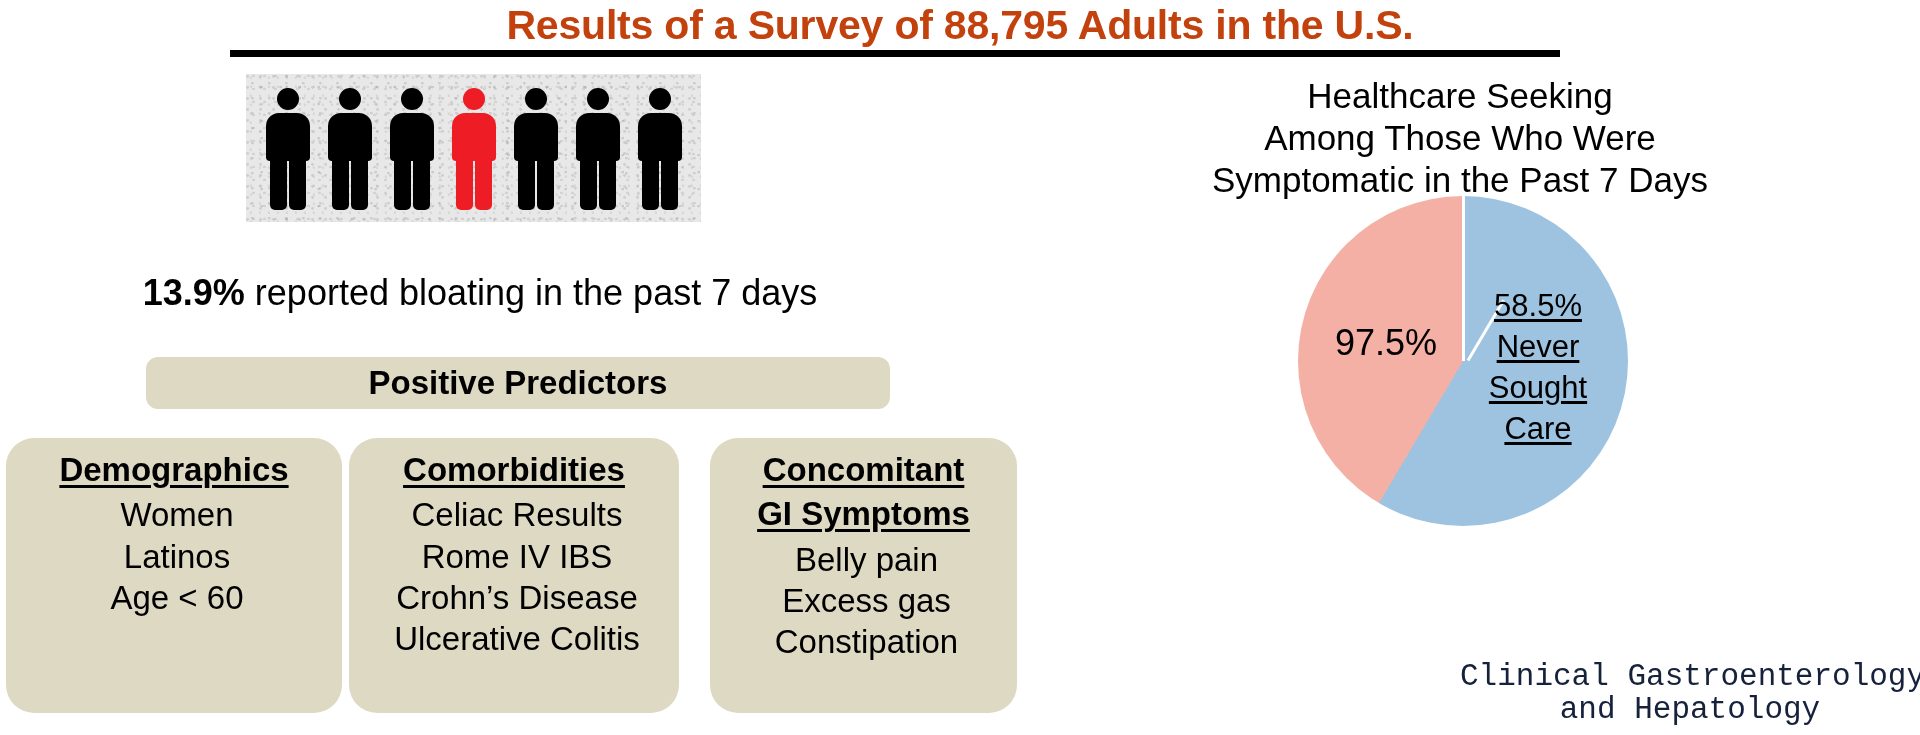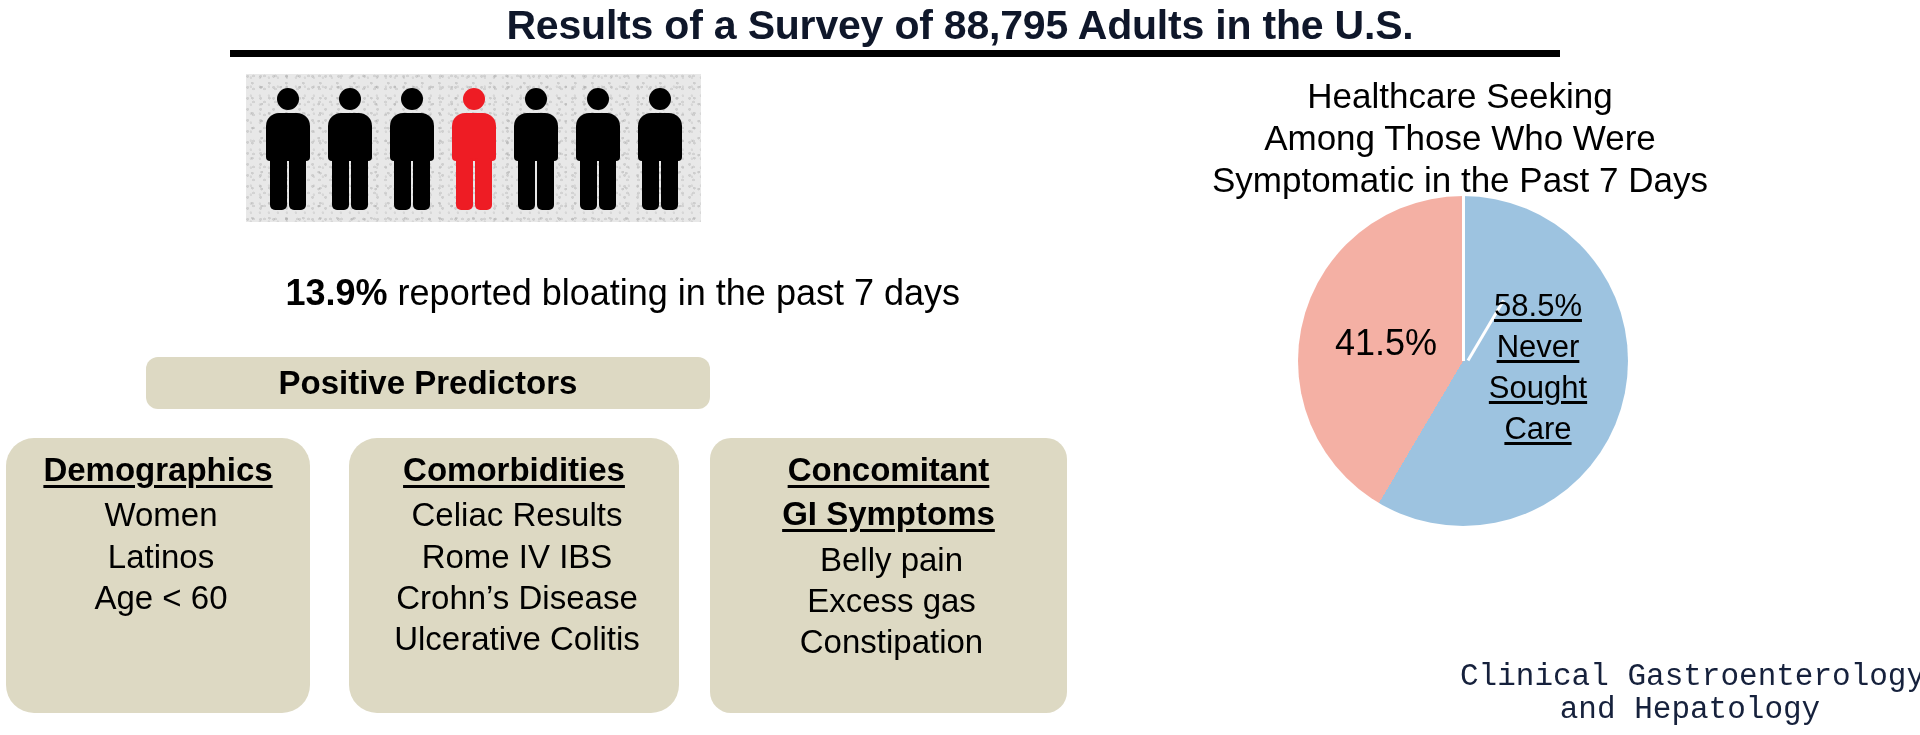--- a/index.html
+++ b/index.html
@@ -18,21 +18,21 @@
 
   
   #graphical-abstract-title {
     position: absolute;
     left: 0;
     top: 2px;
     width: 1920px;
     text-align: center;
     font-size: 41px;
     font-weight: bold;
-    color: #0f172a;
+    color: #c2410c;
     letter-spacing: -0.2px;
     white-space: nowrap;
   }
   #title-rule {
     position: absolute;
     left: 230px;
     top: 50px;
     width: 1330px;
     height: 7px;
     background: #000000;
@@ -87,54 +87,54 @@
     border-radius: 3px 3px 5px 5px;
   }
   .person .leg-l { left: 8px; }
   .person .leg-r { left: 27px; }
 
   #bloat-stat-line {
     position: absolute;
     left: 0px;
     top: 272px;
     width: 960px;
-    text-align: right;
+    text-align: center;
     font-size: 36px;
     white-space: nowrap;
   }
   #bloat-stat-line .pct { font-weight: bold; }
 
   #positive-predictors-banner {
     position: absolute;
     left: 146px;
     top: 357px;
-    width: 564px;
+    width: 744px;
     height: 52px;
     background: #ddd9c3;
     border-radius: 12px;
     display: flex;
     align-items: center;
     justify-content: center;
     font-size: 33px;
     font-weight: bold;
   }
 
   .predictor-card {
     position: absolute;
     top: 438px;
     height: 275px;
     background: #ddd9c3;
     border-radius: 28px;
     text-align: center;
     padding-top: 12px;
     box-sizing: border-box;
   }
-  #card-demographics { left: 6px;   width: 304px; }
+  #card-demographics { left: 6px;   width: 336px; }
   #card-comorbidities { left: 349px; width: 330px; }
-  #card-gi-symptoms   { left: 710px; width: 357px; border-radius: 21px; }
+  #card-gi-symptoms   { left: 710px; width: 307px; }
 
   .card-heading {
     font-size: 33px;
     font-weight: bold;
     text-decoration: underline;
     text-underline-offset: 4px;
     text-decoration-thickness: 3px;
     line-height: 1.22;
     margin-bottom: 4px;
   }
@@ -310,21 +310,21 @@
 <div id="pie-heading">
   <div>Healthcare Seeking</div>
   <div>Among Those Who Were</div>
   <div>Symptomatic in the Past 7 Days</div>
 </div>
 
 <div id="pie-chart-wrap">
   <div id="pie-chart" style="background: conic-gradient(rgb(157, 195, 224) 0deg, rgb(157, 195, 224) 210.6deg, rgb(244, 176, 164) 210.6deg, rgb(244, 176, 164) 360deg);"></div>
   <div class="pie-divider" id="pie-divider-top"></div>
   <div class="pie-divider" id="pie-divider-angled" style="transform: rotate(120.6deg);"></div>
-  <div id="slice-label-pink">41.5%</div>
+  <div id="slice-label-pink">97.5%</div>
   <div id="slice-label-blue">
     <span>58.5%</span>
     <span>Never</span>
     <span>Sought</span>
     <span>Care</span>
   </div>
 </div>
 
 <div id="journal-credit">
   <div>Clinical Gastroenterology</div>

